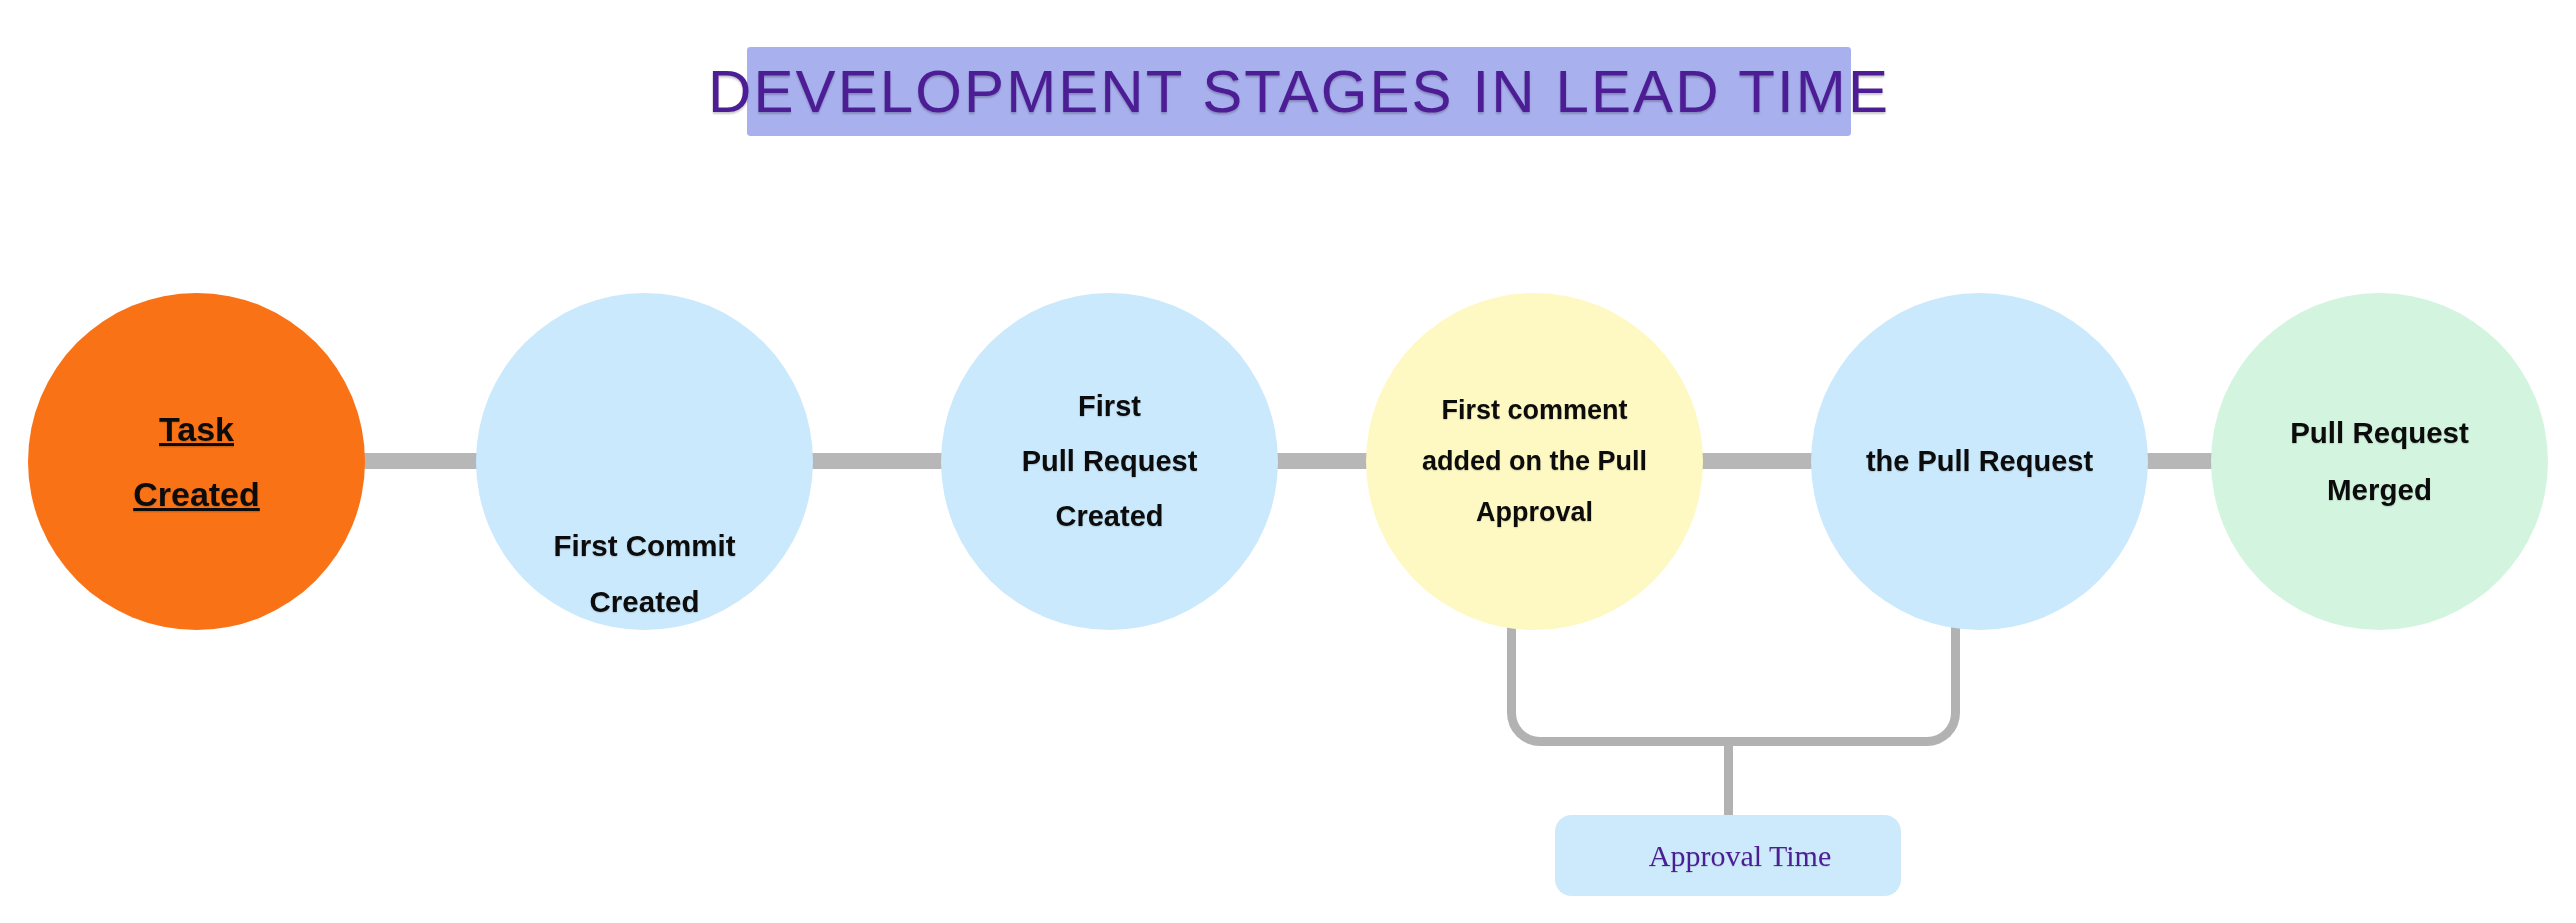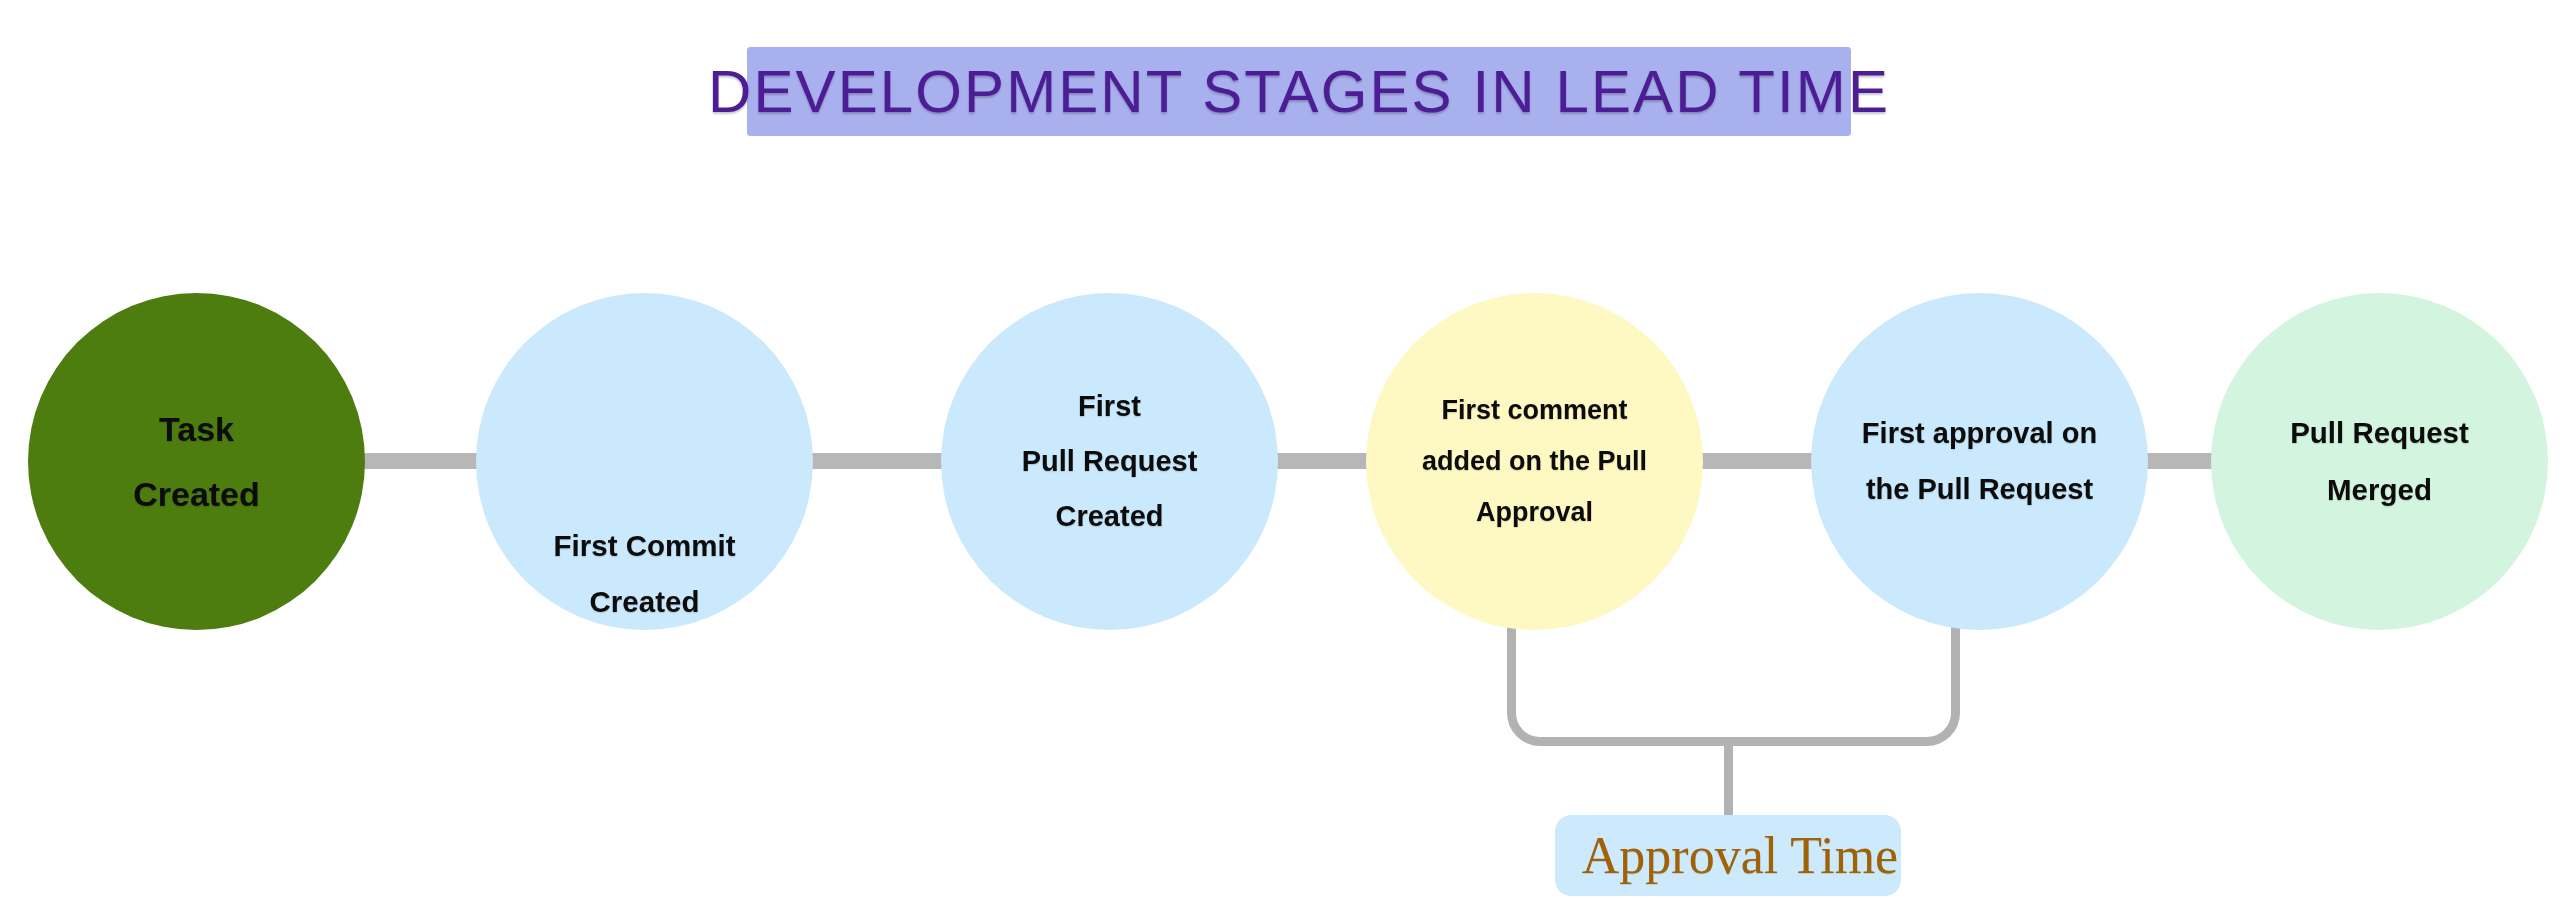--- a/index.html
+++ b/index.html
@@ -85,39 +85,39 @@
   .annotation-box {
     position: absolute;
     left: 1555px; top: 815px;
     width: 346px; height: 81px;
     background: #cdeafc;
     border-radius: 16.5px;
     display: flex; align-items: center; justify-content: center;
   }
   .annotation-text {
     font-family: cursive;
-    font-size: 52px;
+    font-size: 30px;
     font-weight: 400;
-    color: #a16207;
+    color: #4c1d95;
     white-space: nowrap;
     text-shadow: 0 1.4px 0.7px rgba(0,0,0,0.12);
     margin-left: 24px;
   }
 </style>
 </head>
 <body>
 
 <div id="canvas">
 
   <div class="connector" style="background-color: rgb(183, 183, 183);"></div>
 
   <div class="bracket" style="border-color: rgb(178, 178, 178);"></div>
   <div class="bracket-drop" style="background-color: rgb(178, 178, 178);"></div>
 
-  <div class="stage s1" style="background-color: #4d7c0f;">
+  <div class="stage s1" style="background-color: #f97316; text-decoration: underline;">
     <div class="stage-label">
       <span>Task</span>
       <span>Created</span>
     </div>
   </div>
 
   <div class="stage s2" style="background-color: rgb(202, 233, 252);">
     <div class="stage-label">
       <span>First Commit</span>
       <span>Created</span>
@@ -135,21 +135,20 @@
   <div class="stage s4" style="background-color: #fef9c3;">
     <div class="stage-label">
       <span>First comment</span>
       <span>added on the Pull</span>
       <span>Approval</span>
     </div>
   </div>
 
   <div class="stage s5" style="background-color: rgb(202, 233, 252);">
     <div class="stage-label">
-      <span>First approval on</span>
       <span>the Pull Request</span>
     </div>
   </div>
 
   <div class="stage s6" style="background-color: rgb(211, 245, 223);">
     <div class="stage-label">
       <span>Pull Request</span>
       <span>Merged</span>
     </div>
   </div>

